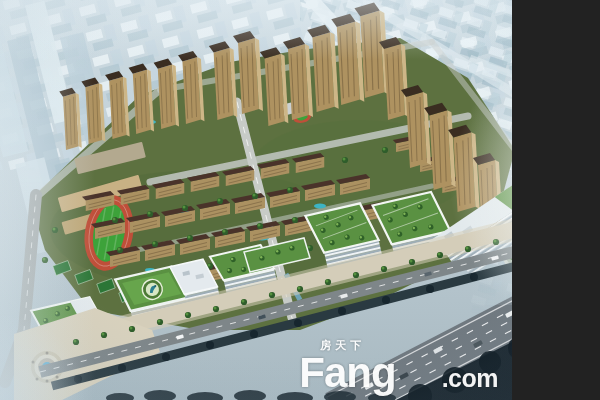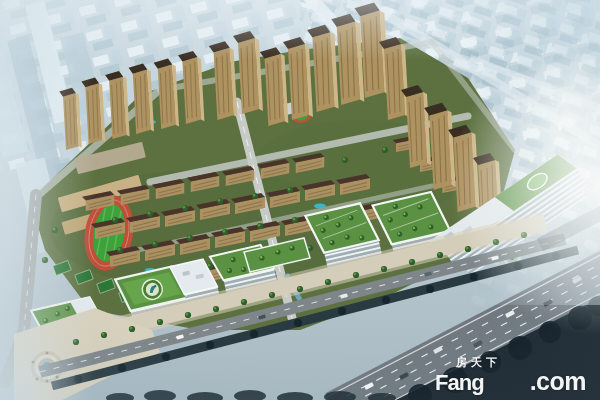--- a/index.html
+++ b/index.html
@@ -1,24 +1,24 @@
 <!DOCTYPE html>
 <html><head>
 <meta charset="utf-8">
 <style>
   html,body{margin:0;padding:0;background:#222;}
-  .stage{position:relative;width:600px;height:400px;overflow:hidden;
+  .stage{position:relative;width:512px;height:400px;overflow:hidden;
          background:#14532d;font-family:"Liberation Sans",sans-serif;}
   .stage svg{position:absolute;left:0;top:0;}
   .wm{position:absolute;right:14px;bottom:6px;color:#ffffff;opacity:.95;
       font-weight:bold;line-height:1;text-align:left;
       text-shadow:0 0 3px rgba(0,0,0,.35);}
   .wm-cn{font-size:11px;letter-spacing:4px;margin-left:21px;margin-bottom:1px;}
   .wm-en{display:flex;align-items:baseline;letter-spacing:-1px;}
-  .wm-en .main{font-size:22px;}
+  .wm-en .main{font-size:42px;}
   .wm-en .suffix{font-size:25px;letter-spacing:-.5px;padding-left:46px;}
 </style>
 </head>
 <body>
 
 <div class="stage">
 <svg width="600" height="400" viewBox="0 0 600 400">
   <defs>
     <linearGradient id="skyG" x1="0" y1="0" x2="0" y2="1">
       <stop offset="0" stop-color="#cfdde4"></stop>

